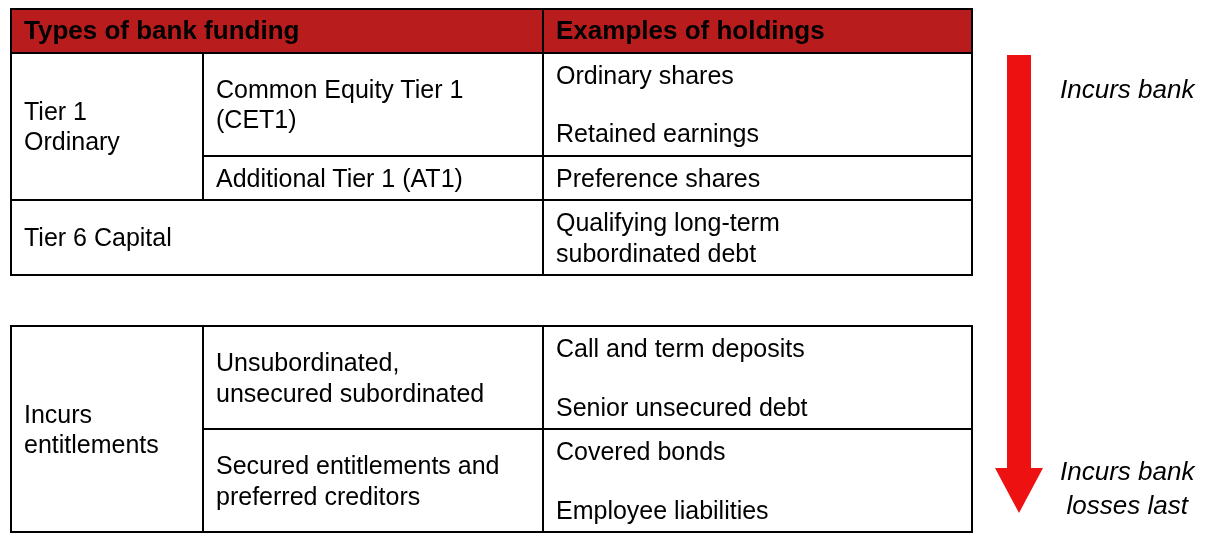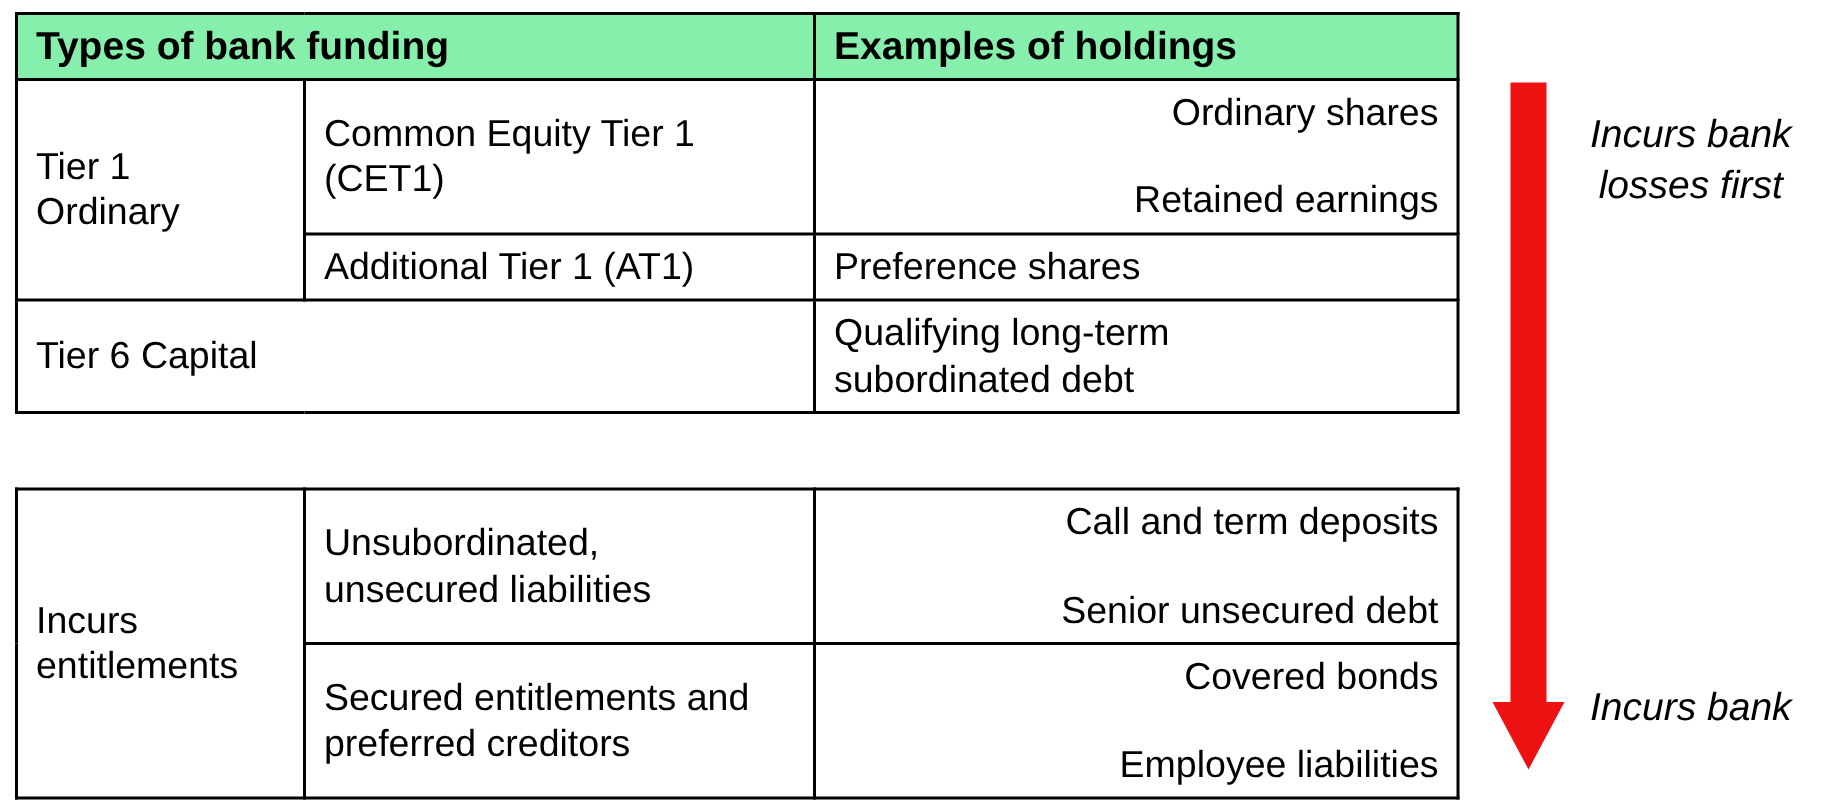--- a/index.html
+++ b/index.html
@@ -34,21 +34,21 @@
   .tbl td, .tbl th {
     border: 2px solid #000000;
     padding: 6px 12px;
     font-size: 25px;
     font-weight: normal;
     text-align: left;
     vertical-align: middle;
     line-height: 1.22;
   }
   .tbl th {
-    background: #86efac;
+    background: #b91c1c;
     font-weight: bold;
     font-size: 26px;
     padding-top: 5px;
     padding-bottom: 5px;
   }
 
   #capital-table {
     left: 10px;
     top: 8px;
     width: 963px;
@@ -57,21 +57,21 @@
     left: 10px;
     top: 325px;
     width: 963px;
   }
 
   .col-a { width: 192px; }
   .col-b { width: 340px; }
   .col-c { width: 429px; }
 
   .center { text-align: center; border-radius: 18px; }
-  .cell-lines > div { white-space: nowrap; text-align: right; }
+  .cell-lines > div { white-space: nowrap; }
   .cell-lines > div + div { margin-top: 28px; }
 
   .two-line { line-height: 1.25; }
 
   
   .arrow-wrap {
     position: absolute;
     left: 995px;
     top: 55px;
     width: 48px;
@@ -158,21 +158,21 @@
         <col class="col-c">
     </colgroup>
     <tbody>
       <tr>
         <td rowspan="2" class="center two-line">
           <div>Incurs</div>
           <div>entitlements</div>
         </td>
         <td class="center two-line">
           <div>Unsubordinated,</div>
-          <div>unsecured liabilities</div>
+          <div>unsecured subordinated</div>
         </td>
         <td class="cell-lines">
           <div>Call and term deposits</div>
           <div>Senior unsecured debt</div>
         </td>
       </tr>
       <tr>
         <td class="center two-line">
           <div>Secured entitlements and</div>
           <div>preferred creditors</div>
@@ -185,20 +185,20 @@
     </tbody>
   </table>
 
   <div class="arrow-wrap">
     <div class="arrow-shaft"></div>
     <div class="arrow-head"></div>
   </div>
 
   <div class="note" id="note-first">
     <div>Incurs bank</div>
-    <div>losses first</div>
   </div>
 
   <div class="note" id="note-last">
     <div>Incurs bank</div>
+    <div>losses last</div>
   </div>
 
 </div>
 
 </body></html>

